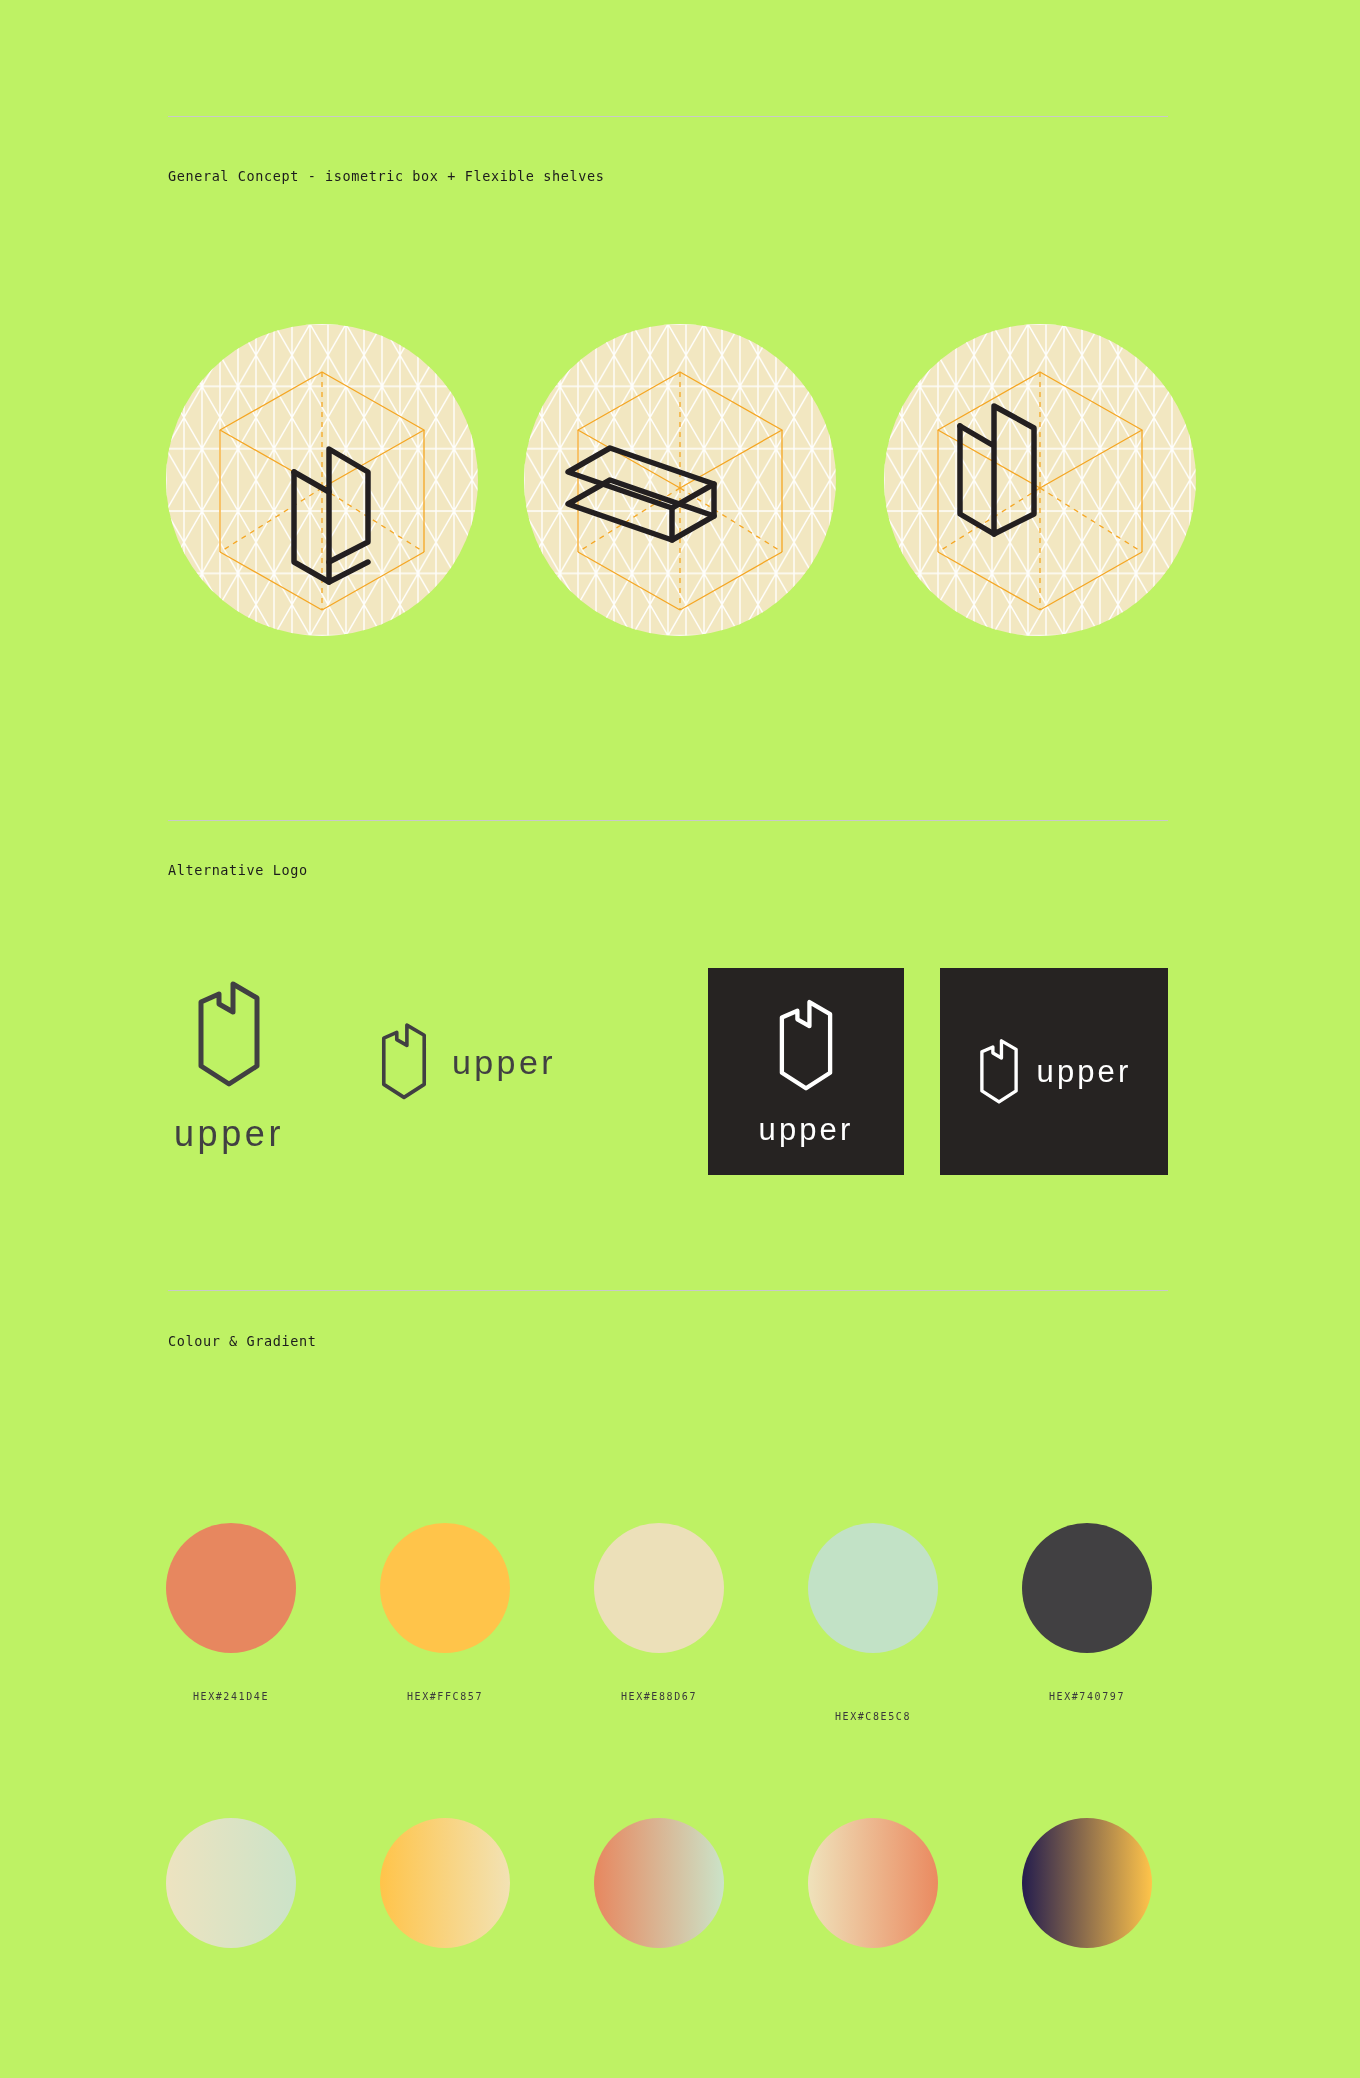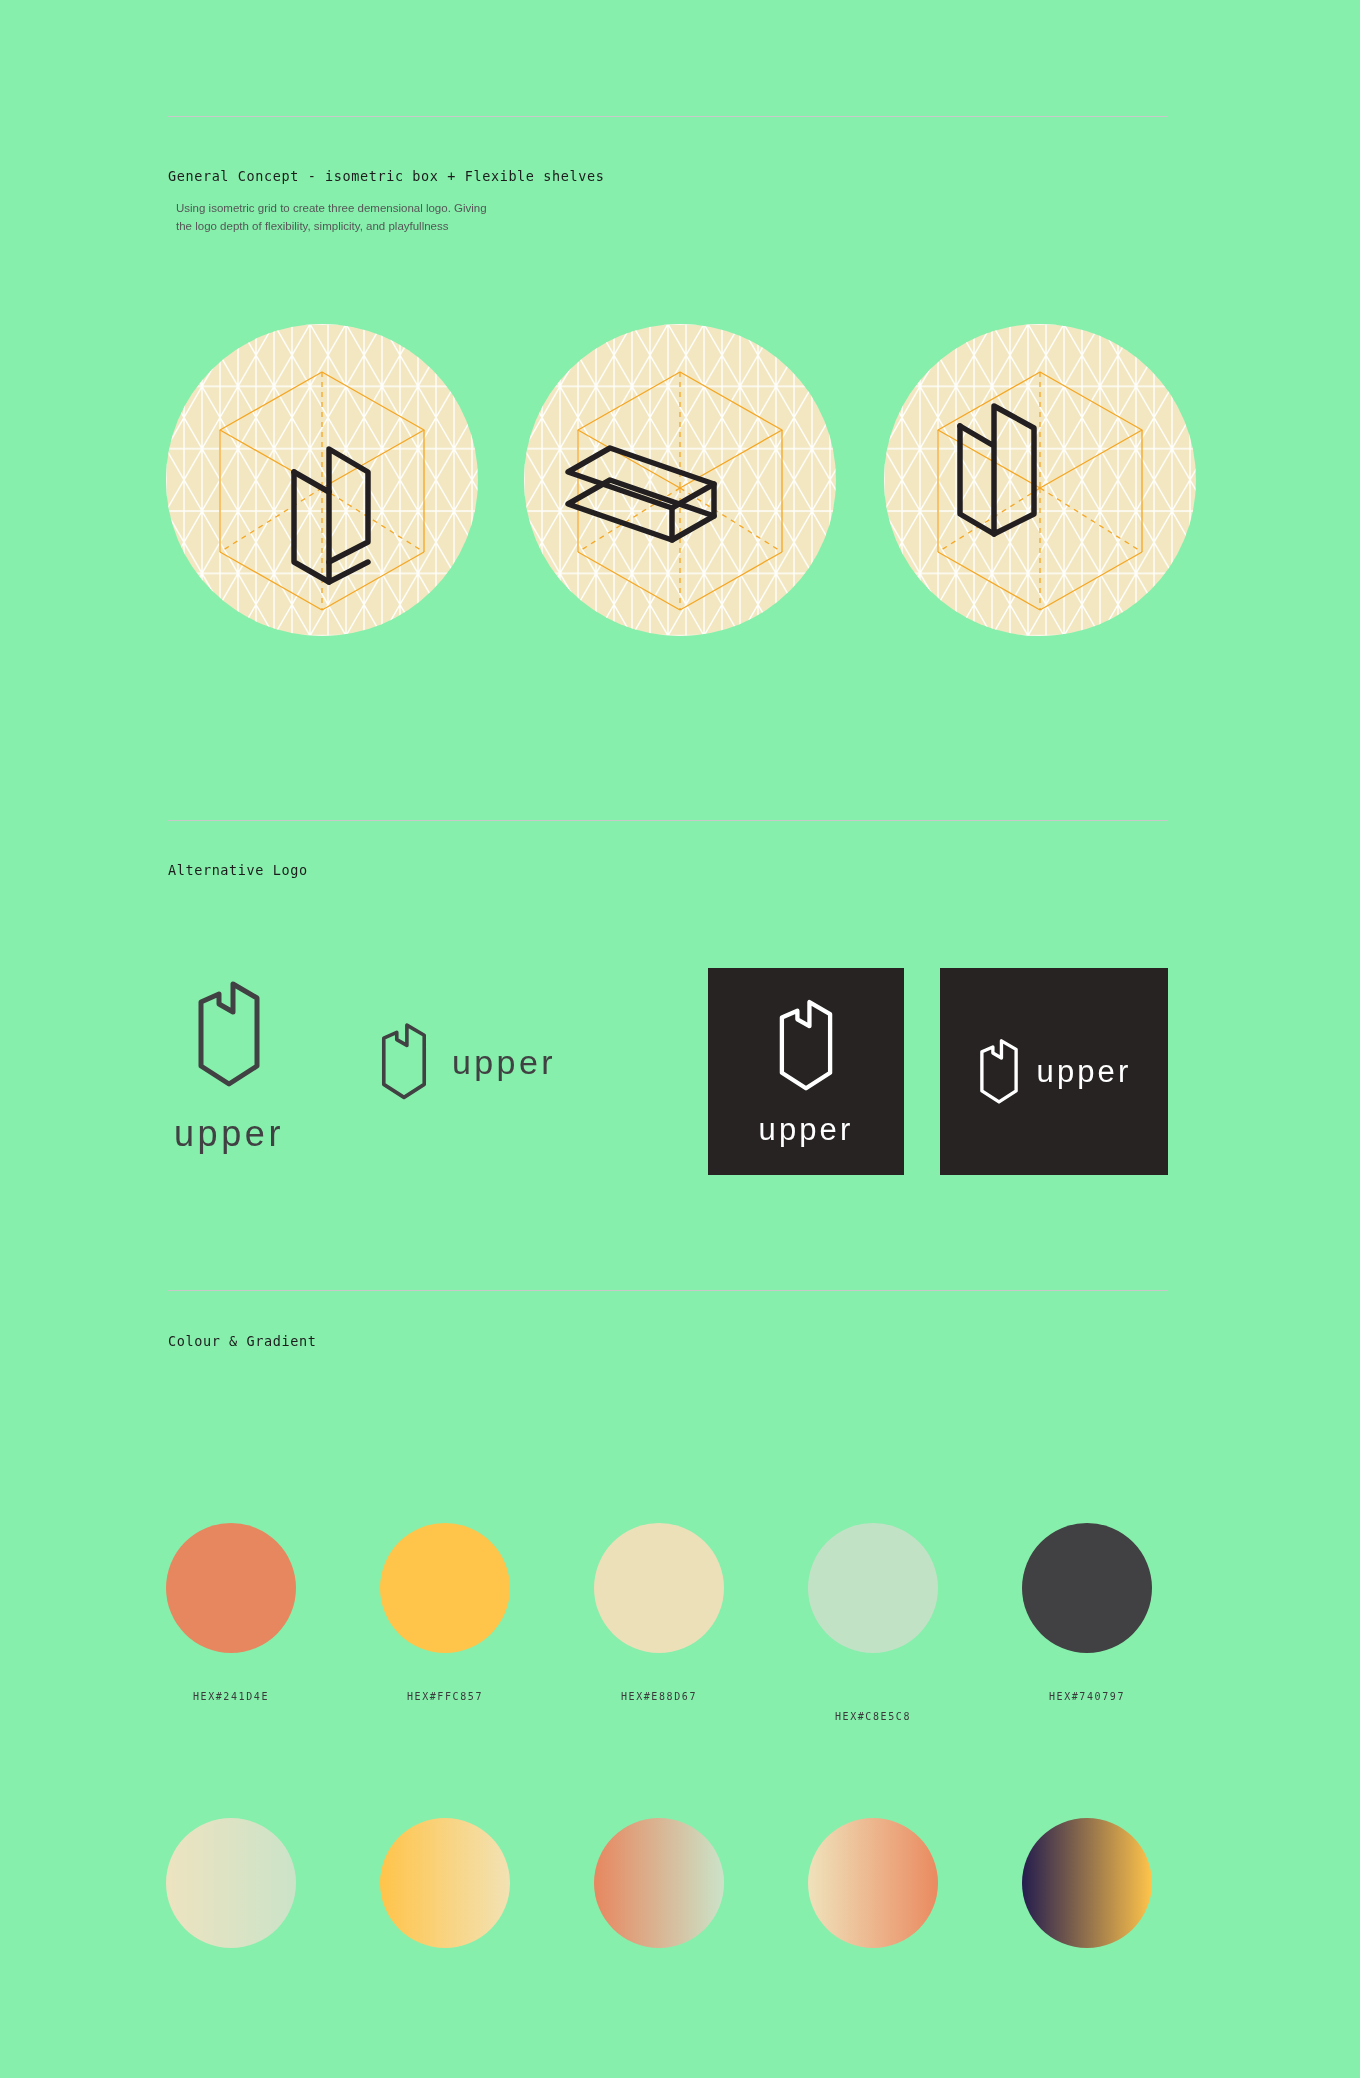--- a/index.html
+++ b/index.html
@@ -11,21 +11,21 @@
     width: 1360px;
     height: 2078px;
     position: relative;
     font-family: "Liberation Sans", sans-serif;
     -webkit-font-smoothing: antialiased;
   }
 
   .page {
     position: absolute;
     inset: 0;
-    background: #86efac;
+    background: #bef264;
   }
 
   
   .rule {
     position: absolute;
     left: 168px;
     width: 1000px;
     height: 1px;
     background: #c9c9c9;
   }
@@ -132,24 +132,20 @@
 </style>
 </head>
 <body>
 
 <div class="page">
 
   <div class="rule" style="top:116px"></div>
 
   <div class="sec-title" style="top:168px">General Concept - isometric box + Flexible shelves</div>
 
-  <div class="sec-body" style="top:199px">
-    <div>Using isometric grid to create three demensional logo. Giving</div>
-    <div>the logo depth of flexibility, simplicity, and playfullness</div>
-  </div>
 
   <div class="concept-row">
 
     <div class="concept-circle c1" style="background: rgb(242, 231, 193);">
       <svg width="312" height="312" viewBox="0 0 312 312">
         <defs>
           <pattern id="iso1" width="36" height="62.35" patternUnits="userSpaceOnUse">
             <path d="M0 0 L36 0 M0 62.35 L36 62.35 M0 0 L0 62.35 M36 0 L36 62.35
                      M0 0 L36 62.35 M36 0 L0 62.35
                      M18 0 L18 62.35" stroke="#ffffff" stroke-width="1.4" fill="none" opacity="0.95"></path>

